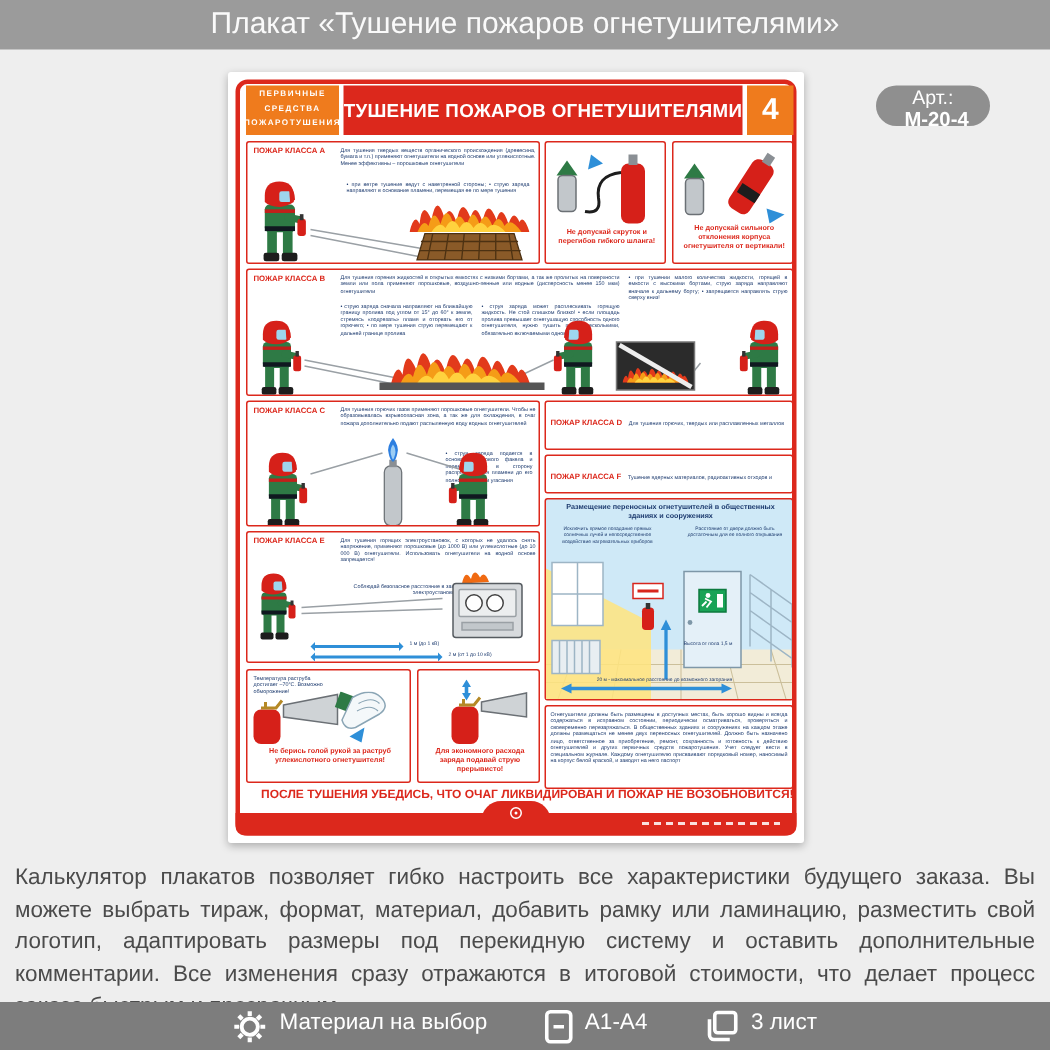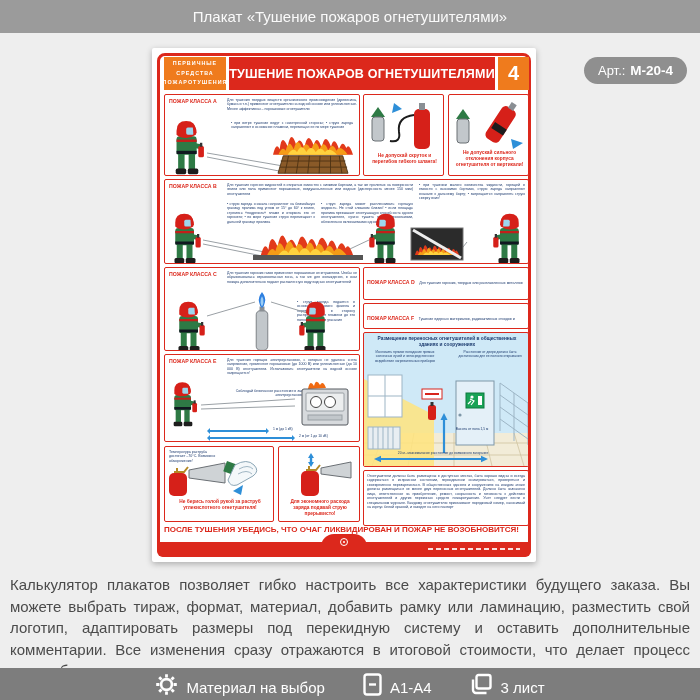--- a/index.html
+++ b/index.html
@@ -6,40 +6,40 @@
     --red:#dc281c; --orange:#ef7b1d; --navy:#1c3a6e; --grn:#2e7a45;
     --topbar:#9b9b9b; --footbar:#7d7d7d; --badge:#8f8f8f; --blu:#2e8fd8;
   }
   *{margin:0;padding:0;box-sizing:border-box;}
   html,body{width:700px;height:700px;}
   body{position:relative;background:#eeeeee;font-family:"Liberation Sans",sans-serif;overflow:hidden;}
   .abs{position:absolute;}
 
   
   .topbar{left:0;top:0;width:700px;height:33px;background:var(--topbar);display:flex;align-items:center;justify-content:center;}
-  .topbar span{color:#fafafa;font-size:15px;}
-  .badge{left:584px;top:57px;height:27px;background:var(--badge);border-radius:14px;display:flex;align-items:center;padding:0 14px;color:#fff;font-size:13px;white-space:nowrap;}
+  .topbar span{color:#fafafa;font-size:20px;}
+  .badge{left:584px;top:57px;height:27px;background:var(--badge);border-radius:14px;display:flex;align-items:center;padding:0 14px;color:#fff;font-size:13px;white-space:nowrap;flex-direction:column;}
   .badge b{margin-left:5px;font-size:13.5px;}
   .desc{left:10px;top:574px;width:680px;font-size:15px;line-height:21.5px;color:#4b4b4b;text-align:justify;}
   .footbar{left:0;top:668px;width:700px;height:32px;background:var(--footbar);display:flex;align-items:center;justify-content:center;gap:38px;}
-  .fitem{display:flex;align-items:flex-end;gap:8px;color:#fff;font-size:15px;white-space:nowrap;}
+  .fitem{display:flex;align-items:flex-start;gap:8px;color:#fff;font-size:15px;white-space:nowrap;}
 
   
   .poster{left:152px;top:48px;width:384px;height:514px;background:#fff;border-radius:2px;box-shadow:0 2px 6px rgba(0,0,0,.28);}
   .frame{position:absolute;left:5px;top:5px;right:5px;bottom:5px;border:3px solid var(--red);border-radius:8px;}
   .brand{left:12px;top:9px;width:62px;height:33px;background:var(--orange);color:#fff;font-weight:bold;font-size:5.4px;letter-spacing:1px;line-height:1.8;display:flex;align-items:center;justify-content:center;text-align:center;padding:2px;}
   .titlebar{left:77px;top:9px;width:266px;height:33px;background:var(--red);color:#fff;display:flex;align-items:center;justify-content:center;overflow:hidden;}
   .titlebar span{font-weight:bold;font-size:12.5px;letter-spacing:.2px;white-space:nowrap;}
   .numbox{left:346px;top:9px;width:31px;height:33px;background:var(--orange);color:#fff;font-weight:bold;font-size:20px;display:flex;align-items:center;justify-content:center;}
 
   .sec{background:#fff;border:1px solid var(--red);border-radius:2px;overflow:hidden;}
   .sec-h{font-size:5.2px;font-weight:bold;color:var(--red);white-space:nowrap;}
   .tiny{font-size:3.6px;line-height:1.25;color:var(--navy);text-align:justify;}
   .cap{font-size:4.8px;font-weight:bold;color:var(--red);text-align:center;line-height:1.3;}
-  .banner{left:12px;top:476px;width:365px;height:12px;color:var(--red);font-weight:bold;font-size:8px;text-align:left;line-height:12px;white-space:nowrap;}
+  .banner{left:12px;top:476px;width:365px;height:12px;color:var(--red);font-weight:bold;font-size:8px;text-align:right;line-height:12px;white-space:nowrap;}
   .strip{left:5px;right:5px;top:494px;height:15px;background:var(--red);border-radius:0 0 6px 6px;}
   .bump{left:169px;top:486px;width:46px;height:13px;background:var(--red);border-radius:23px 23px 0 0;}
   .logo{left:188px;top:490px;width:8px;height:8px;border:1px solid #fff;border-radius:50%;}
   .logo i{position:absolute;left:2px;top:2px;width:2px;height:2px;background:#fff;border-radius:50%;}
   .stripetext{right:16px;top:500px;width:92px;height:2px;background:repeating-linear-gradient(90deg,rgba(255,255,255,.85) 0 5px,transparent 5px 8px);}
 
   .dbl{position:absolute;height:0;border-top:2.5px solid var(--blu);}
   .dbl::before,.dbl::after{content:"";position:absolute;top:-4.2px;border:3px solid transparent;}
   .dbl::before{left:-5px;border-right-color:var(--blu);}
   .dbl::after{right:-5px;border-left-color:var(--blu);}

